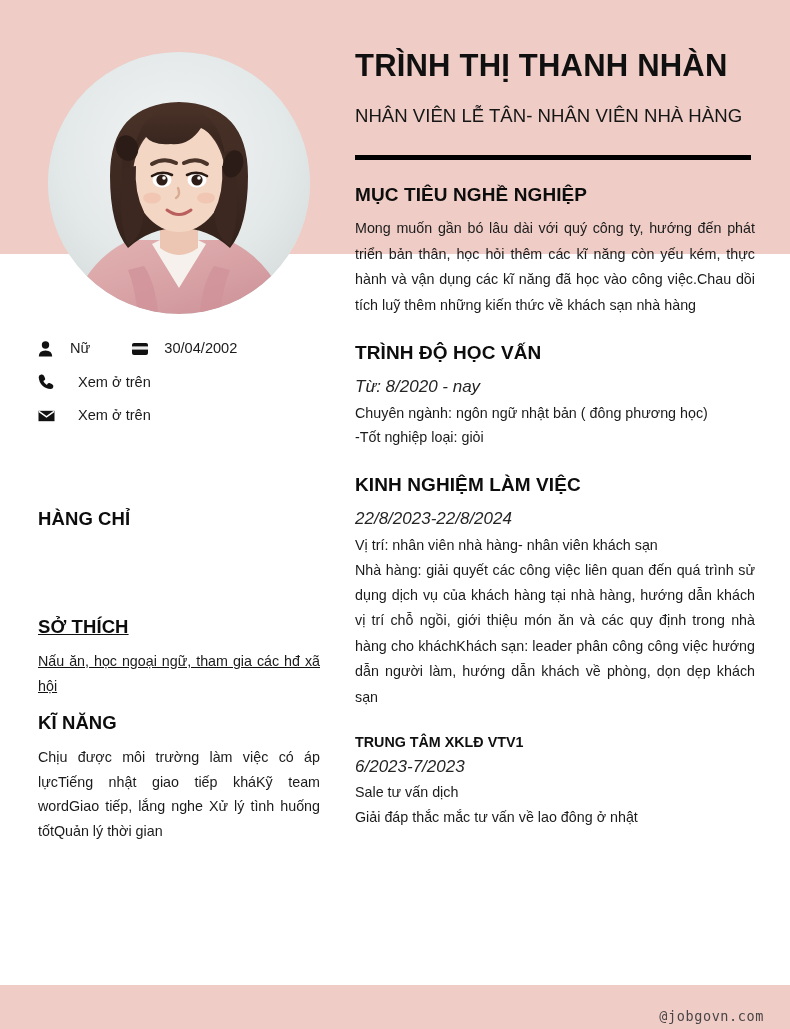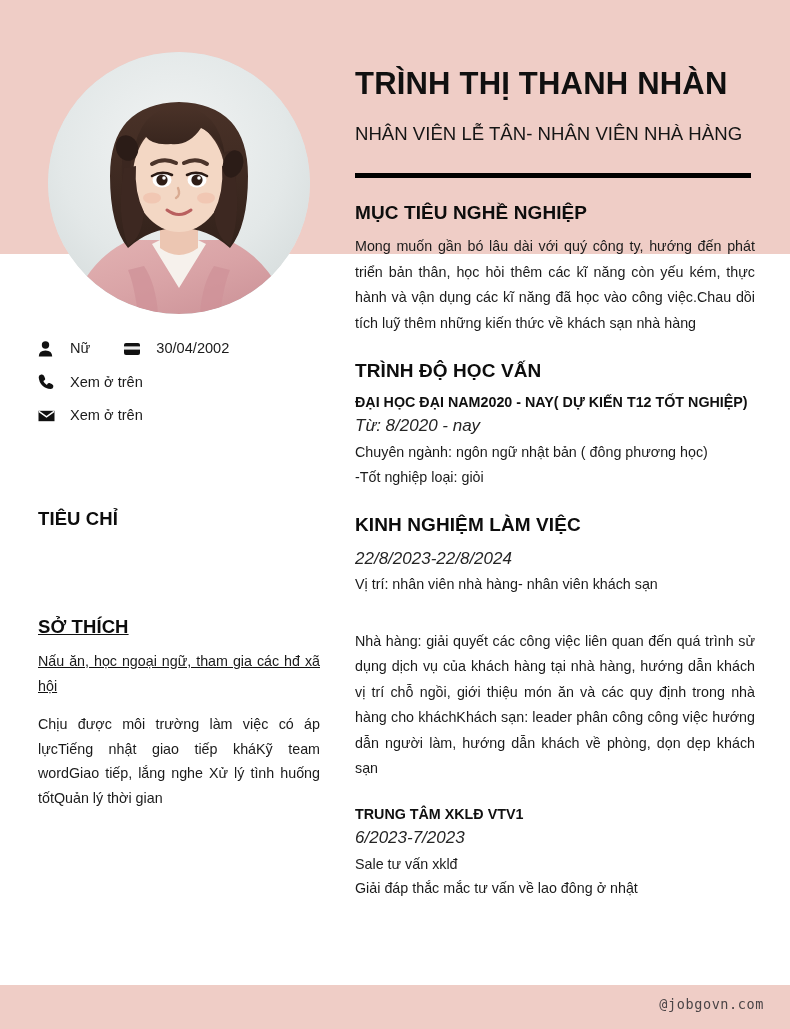--- a/index.html
+++ b/index.html
@@ -32,21 +32,21 @@
     bottom: 0; left: 0;
     width: 790px;
     height: 44px;
     background: #efcdc6;
     z-index: 0;
   }
 
   .watermark {
     position: absolute;
     right: 26px;
-    bottom: 17px;
+    bottom: 5px;
     font-family: "DejaVu Sans Mono", "Liberation Mono", monospace;
     font-size: 13.5px;
     letter-spacing: 0.6px;
     color: #4a4446;
     z-index: 5;
   }
 
   
   .page {
     position: relative;
@@ -80,20 +80,21 @@
     left: 38px;
     top: 338px;
     width: 300px;
   }
   .c-row {
     display: flex;
     align-items: flex-start;
     margin-bottom: 13px;
     font-size: 14.6px;
     line-height: 1.42;
+    gap: 8px;
   }
   .c-ico {
     width: 20px;
     min-width: 20px;
     height: 19px;
     display: flex;
     align-items: center;
     justify-content: flex-start;
     margin-right: 12px;
     margin-top: 1px;
@@ -125,21 +126,21 @@
 
   
   .col-right {
     position: absolute;
     left: 355px;
     top: 0;
     width: 400px;
   }
 
   .name {
-    margin-top: 64px;
+    margin-top: 46px;
     font-size: 31px;
     font-weight: 700;
     line-height: 1.32;
     letter-spacing: 0.2px;
     color: #101010;
   }
   .role {
     margin-top: 16px;
     font-size: 18.6px;
     font-weight: 400;
@@ -183,21 +184,20 @@
   .entry-line {
     font-size: 14.3px;
     line-height: 1.72;
     color: #1b1b1b;
   }
   .entry-para {
     font-size: 14.3px;
     line-height: 1.78;
     text-align: justify;
     color: #1b1b1b;
-    margin-top: 32px;
   }
   .gap-18 { height: 18px; }
 </style>
 </head>
 <body>
 
 <div class="band-top"></div>
 <div class="band-bottom"></div>
 
 <div class="page">
@@ -308,68 +308,68 @@
               <path d="M0.5 0.8 h16 v10.4 h-16 z"></path>
               <path d="M0.9 1.4 l7.6 5.4 l7.6-5.4" stroke="#ffffff" stroke-width="1.5" fill="none"></path>
             </svg>
         </span>
         <span class="c-txt">Xem ở trên</span>
       </div>
 
     </div>
 
     <div class="sec-left" id="sec-cert">
-      <h2>TIÊU CHỈ</h2>
+      <h2>HÀNG CHỈ</h2>
     </div>
 
     <div class="sec-left" id="sec-hobby">
       <h2>SỞ THÍCH</h2>
       <p>Nấu ăn, học ngoại ngữ, tham gia các hđ xã hội</p>
     </div>
 
     <div class="sec-left" id="sec-skill">
+      <h2>KĨ NĂNG</h2>
       <p>Chịu được môi trường làm việc có áp lựcTiếng nhật giao tiếp kháKỹ team wordGiao tiếp, lắng nghe Xử lý tình huống tốtQuản lý thời gian</p>
     </div>
   </div>
 
   <div class="col-right">
 
     <h1 class="name">TRÌNH THỊ THANH NHÀN</h1>
     <div class="role">NHÂN VIÊN LỄ TÂN- NHÂN VIÊN NHÀ HÀNG</div>
     <div class="rule"></div>
 
     <div class="sec-right">
       <h2>MỤC TIÊU NGHỀ NGHIỆP</h2>
       <p class="body-p">Mong muốn gần bó lâu dài với quý công ty, hướng đến phát triển bản thân, học hỏi thêm các kĩ năng còn yếu kém, thực hành và vận dụng các kĩ năng đã học vào công việc.Chau dồi tích luỹ thêm những kiến thức về khách sạn nhà hàng</p>
     </div>
 
     <div class="sec-right">
       <h2>TRÌNH ĐỘ HỌC VẤN</h2>
       <div class="entry">
-        <div class="entry-title">ĐẠI HỌC ĐẠI NAM2020 - NAY( DỰ KIẾN T12 TỐT NGHIỆP)</div>
         <div class="entry-date">Từ: 8/2020 - nay</div>
         <div class="entry-line">Chuyên ngành: ngôn ngữ nhật bản ( đông phương học)</div>
         <div class="entry-line">-Tốt nghiệp loại: giỏi</div>
       </div>
     </div>
 
     <div class="sec-right">
       <h2>KINH NGHIỆM LÀM VIỆC</h2>
 
       <div class="entry">
         <div class="entry-date">22/8/2023-22/8/2024</div>
         <div class="entry-line">Vị trí: nhân viên nhà hàng- nhân viên khách sạn</div>
         <div class="entry-para">Nhà hàng: giải quyết các công việc liên quan đến quá trình sử dụng dịch vụ của khách hàng tại nhà hàng, hướng dẫn khách vị trí chỗ ngồi, giới thiệu món ăn và các quy định trong nhà hàng cho kháchKhách sạn: leader phân công công việc hướng dẫn người làm, hướng dẫn khách về phòng, dọn dẹp khách sạn</div>
       </div>
 
       <div class="gap-18"></div>
 
       <div class="entry">
         <div class="entry-title">TRUNG TÂM XKLĐ VTV1</div>
         <div class="entry-date">6/2023-7/2023</div>
-        <div class="entry-line">Sale tư vấn xklđ</div>
+        <div class="entry-line">Sale tư vấn dịch</div>
         <div class="entry-line">Giải đáp thắc mắc tư vấn về lao đông ở nhật</div>
       </div>
     </div>
   </div>
 
   <div class="watermark">@jobgovn.com</div>
 </div>
 
 </body></html>

